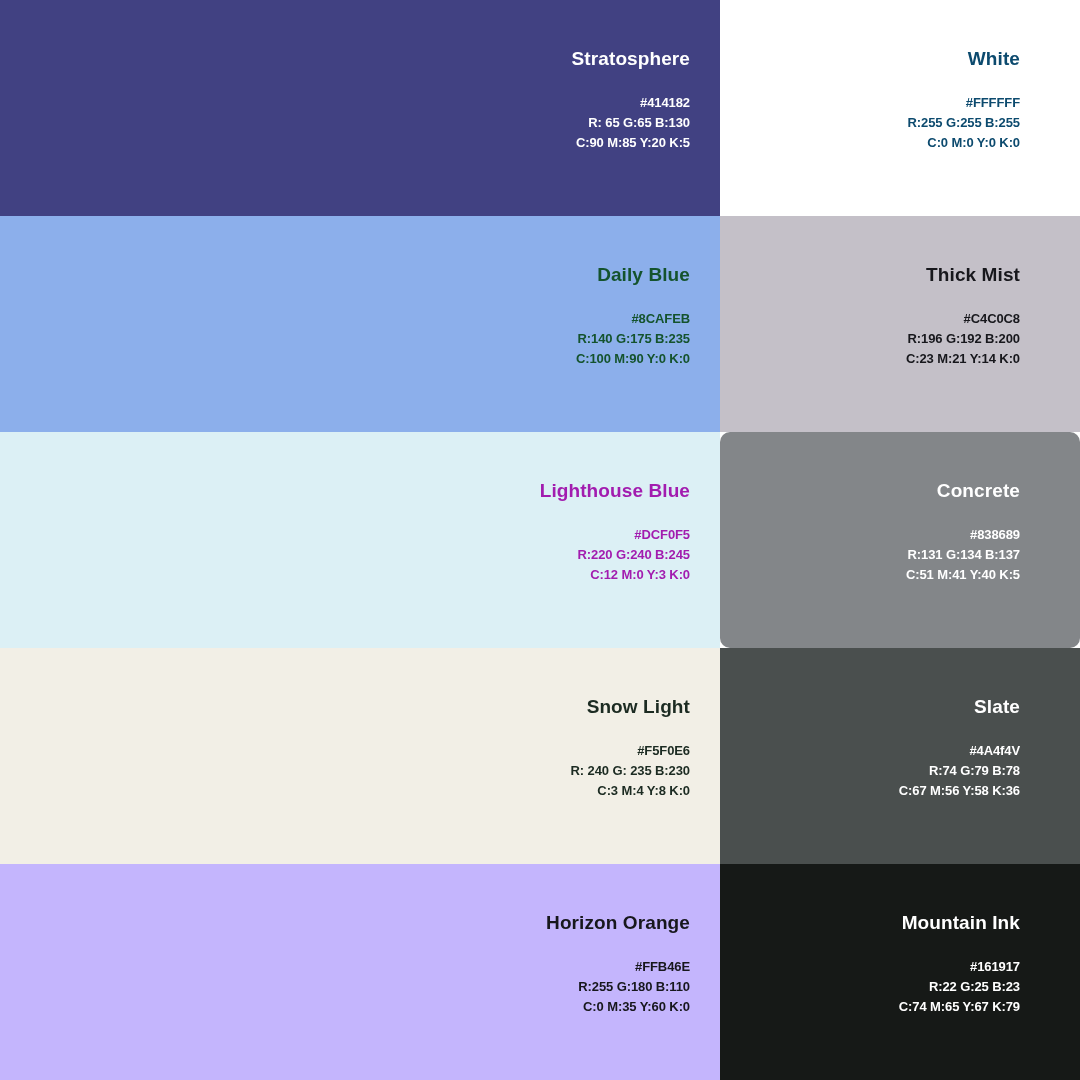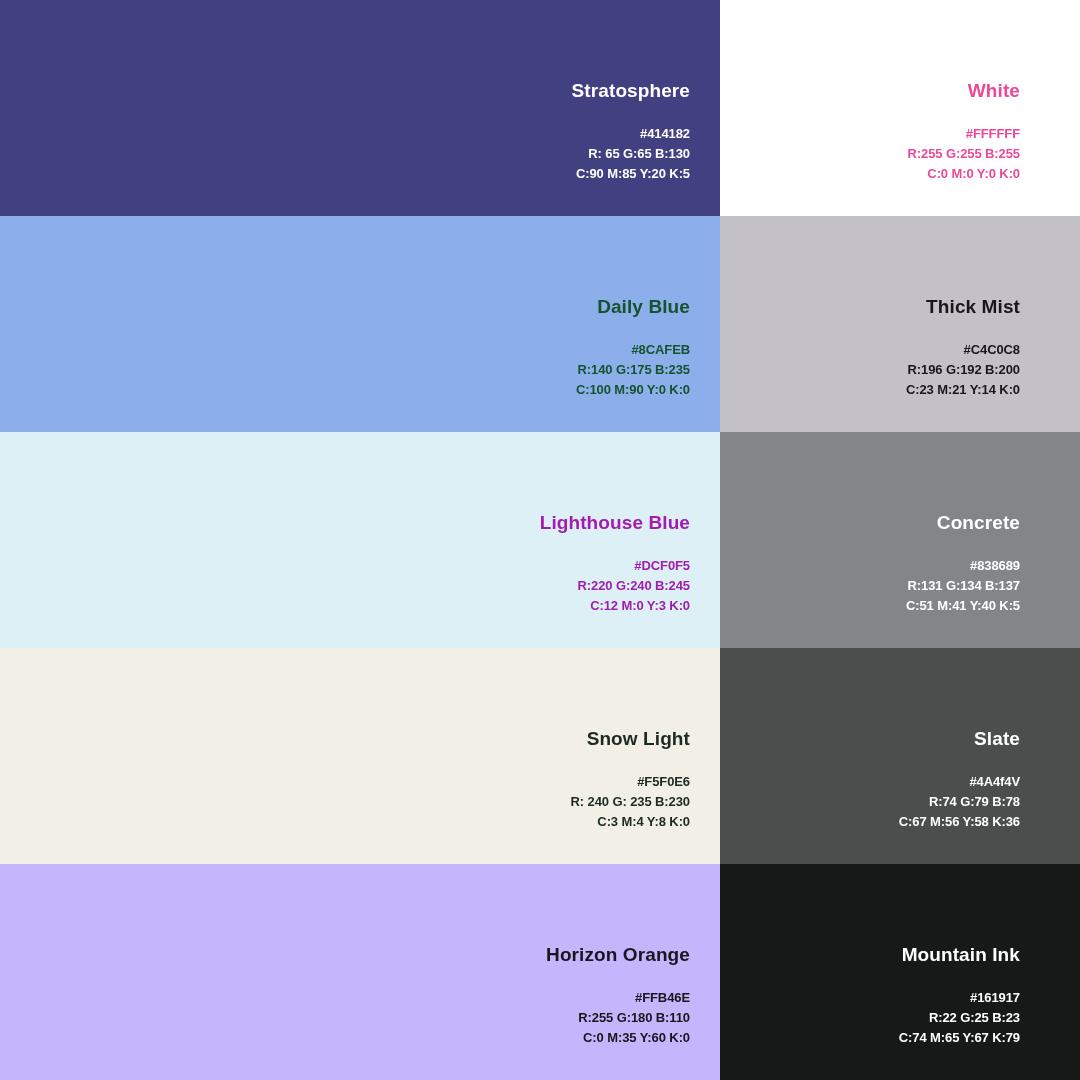--- a/index.html
+++ b/index.html
@@ -20,21 +20,21 @@
     display: grid;
     grid-template-columns: 720px 360px;
     grid-template-rows: repeat(5, 216px);
   }
   .swatch {
     position: relative;
     box-sizing: border-box;
     display: flex;
     flex-direction: column;
     align-items: flex-end;
-    justify-content: center;
+    justify-content: flex-start;
     overflow: hidden;
   }
   .swatch.col-left {
     padding: 48px 30px 0 0;
   }
   .swatch.col-right {
     padding: 48px 60px 0 0;
   }
   .swatch-name {
     font-size: 19px;
@@ -65,21 +65,21 @@
 
 <div id="palette">
     <div class="swatch col-left" style="background: rgb(65, 65, 130); color: rgb(255, 255, 255);">
       <div class="swatch-name">Stratosphere</div>
       <div class="swatch-values">
         <div class="val-hex">#414182</div>
         <div class="val-rgb">R: 65 G:65 B:130</div>
         <div class="val-cmyk">C:90 M:85 Y:20 K:5</div>
       </div>
     </div>
-    <div class="swatch col-right" style="background: rgb(255, 255, 255); color: #ec4899;">
+    <div class="swatch col-right" style="background: rgb(255, 255, 255); color: #0c4a6e;">
       <div class="swatch-name">White</div>
       <div class="swatch-values">
         <div class="val-hex">#FFFFFF</div>
         <div class="val-rgb">R:255 G:255 B:255</div>
         <div class="val-cmyk">C:0 M:0 Y:0 K:0</div>
       </div>
     </div>
     <div class="swatch col-left" style="background: rgb(140, 175, 235); color: #14532d;">
       <div class="swatch-name">Daily Blue</div>
       <div class="swatch-values">
@@ -97,21 +97,21 @@
       </div>
     </div>
     <div class="swatch col-left" style="background: rgb(220, 240, 245); color: #a21caf;">
       <div class="swatch-name">Lighthouse Blue</div>
       <div class="swatch-values">
         <div class="val-hex">#DCF0F5</div>
         <div class="val-rgb">R:220 G:240 B:245</div>
         <div class="val-cmyk">C:12 M:0 Y:3 K:0</div>
       </div>
     </div>
-    <div class="swatch col-right" style="background: rgb(131, 134, 137); color: rgb(255, 255, 255);">
+    <div class="swatch col-right" style="background: rgb(131, 134, 137); color: rgb(255, 255, 255); border-radius: 10px;">
       <div class="swatch-name">Concrete</div>
       <div class="swatch-values">
         <div class="val-hex">#838689</div>
         <div class="val-rgb">R:131 G:134 B:137</div>
         <div class="val-cmyk">C:51 M:41 Y:40 K:5</div>
       </div>
     </div>
     <div class="swatch col-left" style="background: rgb(242, 239, 230); color: rgb(28, 43, 34);">
       <div class="swatch-name">Snow Light</div>
       <div class="swatch-values">

